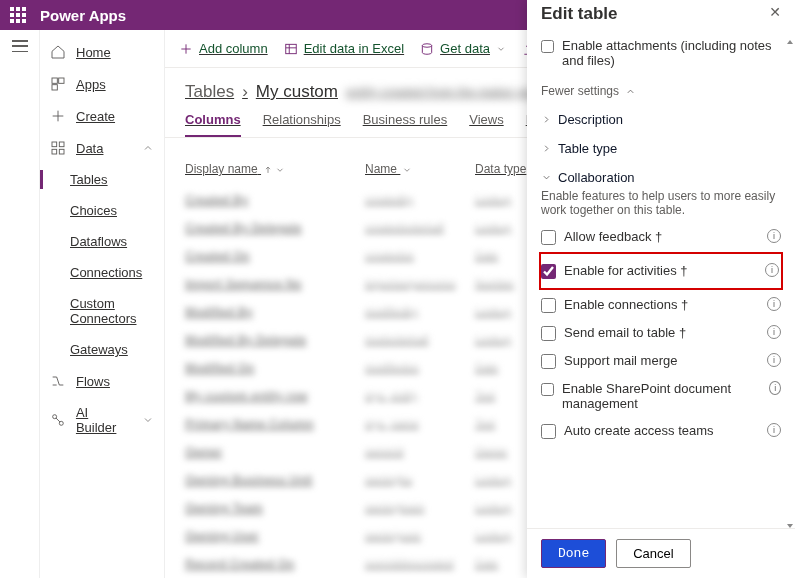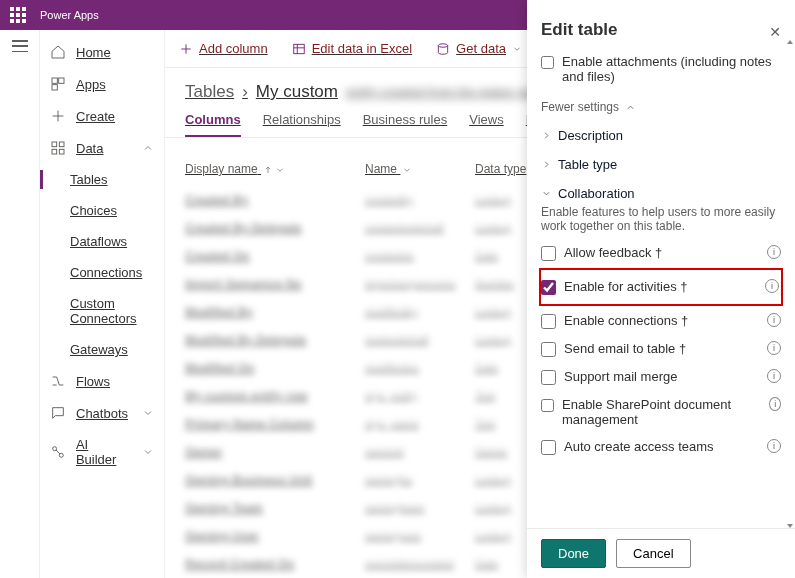--- a/index.html
+++ b/index.html
@@ -1,65 +1,65 @@
 <!DOCTYPE html>
 <html><head>
 <meta charset="utf-8">
 <style>
   * { box-sizing: border-box; margin: 0; padding: 0; font-family: "Segoe UI", sans-serif; }
   body { width: 795px; height: 578px; overflow: hidden; background: #fff; position: relative; font-size: 13px; color: #323130; }
   .topbar { height: 30px; background: #742774; color: #fff; display: flex; align-items: center; padding: 0 10px; }
   .waffle { width: 16px; height: 16px; margin-right: 14px; display: grid; grid-template-columns: repeat(3,4px); grid-template-rows: repeat(3,4px); gap: 2px;}
   .waffle span { background:#fff; }
-  .app-title { font-size: 11px; font-weight: 400; }
+  .app-title { font-size: 15px; font-weight: 700; }
   .env { margin-left: auto; display:flex; align-items:center; font-size:11px; gap:6px;}
   .env svg { width:14px; height:14px; }
   .env-text { display:flex; flex-direction:column; line-height:1.1;}
   .contentarea { display:flex; height:calc(100% - 30px);text-decoration:underline; }
   .hamburger-col { width: 40px; border-right:1px solid #eee; display:flex; justify-content:center; padding-top:10px;}
   .hamburger { width:16px; height:12px; display:flex; flex-direction:column; justify-content:space-between; cursor:pointer;}
   .hamburger span{height:1.5px;background:#605e5c;}
   .sidebar { width: 125px; border-right:1px solid #eee; padding-top:6px; font-size:13px; color:#323130; overflow:hidden;}
   .nav-item { display:flex; align-items:center; gap:10px; padding:8px 10px 8px 10px; cursor:pointer; position:relative;}
   .nav-item.sub { padding-left: 30px; font-size:13px;}
   .nav-item.active::before { content:""; position:absolute; left:0; top:6px; bottom:6px; width:3px; background:#742774;}
   .nav-item svg { width:16px; height:16px; stroke:#605e5c; fill:none; stroke-width:1.4;}
   .nav-item .chev { margin-left:auto; width:12px; height:12px; stroke:#605e5c;}
   .main { flex:1; position:relative; overflow:hidden;}
-  .cmdbar { height:38px; border-bottom:1px solid #edebe9; display:flex; align-items:center; gap:24px; padding:0 14px; color:#7f1d1d; font-size:13px;}
+  .cmdbar { height:38px; border-bottom:1px solid #edebe9; display:flex; align-items:center; gap:16px; padding:0 14px; color:#14532d; font-size:13px;}
   .cmdbar .cmd { display:flex; align-items:center; gap:6px; cursor:pointer;}
   .cmdbar svg { width:14px; height:14px; stroke:#742774; fill:none; stroke-width:1.6;}
   .crumbs { padding:14px 20px 4px; font-size:17px; display:flex; align-items:center; gap:8px; color:#605e5c;}
   .crumbs .cur { color:#323130;}
   .tabs { display:flex; gap:22px; padding:6px 20px 0; font-size:13px; color:#605e5c; border-bottom:1px solid #edebe9;}
   .tab { padding-bottom:8px; cursor:pointer;}
   .tab.active { color:#742774; border-bottom:2px solid #742774; font-weight:600;}
   .grid { padding:10px 20px; }
   .gridhead { display:flex; gap:10px; font-size:12px; color:#605e5c; padding:14px 0 10px;}
   .col1{width:170px;} .col2{width:100px;} .col3{flex:1;}
   .gridhead svg{width:10px;height:10px;stroke:#605e5c;fill:none;stroke-width:1.6;vertical-align:middle;margin-left:2px;}
   .row { display:flex; gap:10px; padding:7px 0;}
   .blur { filter: blur(3px); color:#999; font-size:12px; font-weight:600;}
   .blur2 { filter: blur(3px); color:#bbb; font-size:11px;}
   
   .panel { position:absolute; top:0; right:0; width:268px; height:100%; background:#fff; box-shadow:-2px 0 10px rgba(0,0,0,.15); display:flex; flex-direction:column;}
-  .panel-head { display:flex; align-items:flex-end; padding:20px 14px 4px; }
+  .panel-head { display:flex; align-items:flex-start; padding:4px 14px 4px; }
   .panel-title { font-size:17px; font-weight:600;}
   .panel-close { margin-left:auto; cursor:pointer; font-size:14px; color:#605e5c;}
   .panel-body { flex:1; overflow-y:auto; padding:4px 14px 8px; }
   .checkrow { display:flex; align-items:flex-start; gap:8px; padding:6px 0; font-size:13px; position:relative;}
   .checkrow input[type=checkbox]{ width:15px;height:15px; accent-color:#742774; margin-top:1px;}
   .checkrow .info { margin-left:auto; width:14px; height:14px; border:1px solid #888; border-radius:50%; font-size:9px; display:flex;align-items:center;justify-content:center; color:#666; cursor:pointer;}
   .section { padding:10px 0 4px; font-size:13px; display:flex; align-items:center; gap:6px; cursor:pointer; color:#0f172a;}
   .section svg{width:11px;height:11px;stroke:#605e5c;fill:none;stroke-width:1.8;}
   .helper { font-size:12px; color:#605e5c; padding-bottom:6px;}
   .highlight-box { border:2px solid #d40000; padding:3px 2px 3px 0; margin:1px -2px 1px -2px;}
   .panel-foot { border-top:1px solid #edebe9; padding:10px 14px; display:flex; gap:10px;}
   .btn { padding:6px 16px; font-size:13px; border-radius:2px; cursor:pointer; border:1px solid #8a8886; background:#fff;}
-  .btn.primary { background:#0f766e; color:#fff; border-color:#742774;}
+  .btn.primary { background:#1d4ed8; color:#fff; border-color:#742774;font-family:Liberation Mono, monospace;}
   .scroll-ind{position:absolute;right:2px;top:40px;bottom:50px;width:6px;}
   .scroll-ind::before,.scroll-ind::after{content:"";position:absolute;left:0;width:0;height:0;border-left:3px solid transparent;border-right:3px solid transparent;}
   .scroll-ind::before{top:0;border-bottom:4px solid #888;}
   .scroll-ind::after{bottom:0;border-top:4px solid #888;}
 </style>
 </head>
 <body>
 
 <div class="topbar">
   <div class="waffle">
@@ -143,29 +143,20 @@
         <span>Custom Connectors</span>
       </div>
     <div class="nav-item sub">
         <span>Gateways</span>
       </div>
     <div class="nav-item">
         <svg viewBox="0 0 24 24">
           <path d="M4 6h6l4 12h6M4 18h6"></path>
         </svg>
         <span>Flows</span>
-      </div>
-    <div class="nav-item">
-        <svg viewBox="0 0 24 24">
-          <path d="M4 4h16v12H8l-4 4z"></path>
-        </svg>
-        <span>Chatbots</span>
-        <svg class="chev" viewBox="0 0 24 24">
-          <path d="M6 9l6 6 6-6"></path>
-        </svg>
       </div>
     <div class="nav-item">
         <svg viewBox="0 0 24 24">
           <circle cx="7" cy="7" r="3"></circle>
           <circle cx="17" cy="17" r="3"></circle>
           <path d="M9 9l6 6"></path>
         </svg>
         <span>AI Builder</span>
         <svg class="chev" viewBox="0 0 24 24">
           <path d="M6 9l6 6 6-6"></path>

